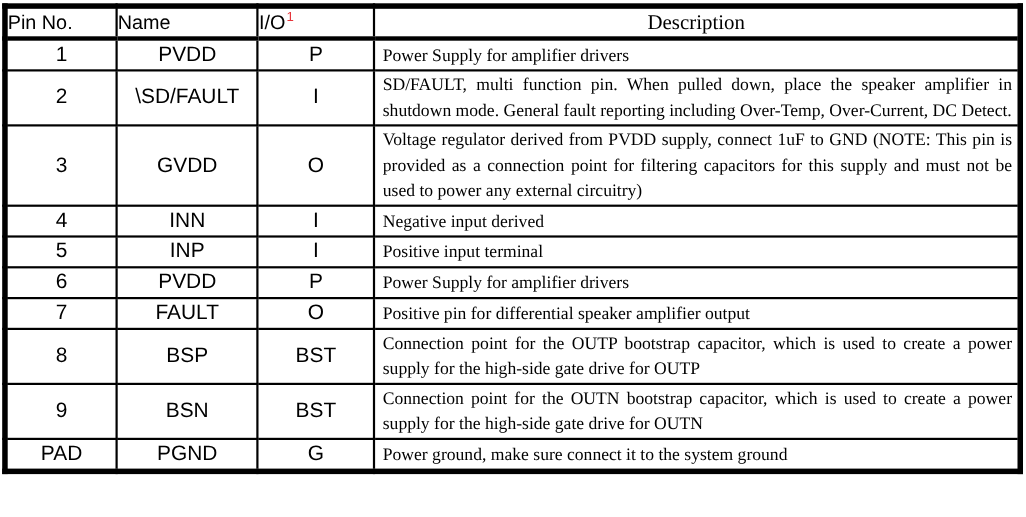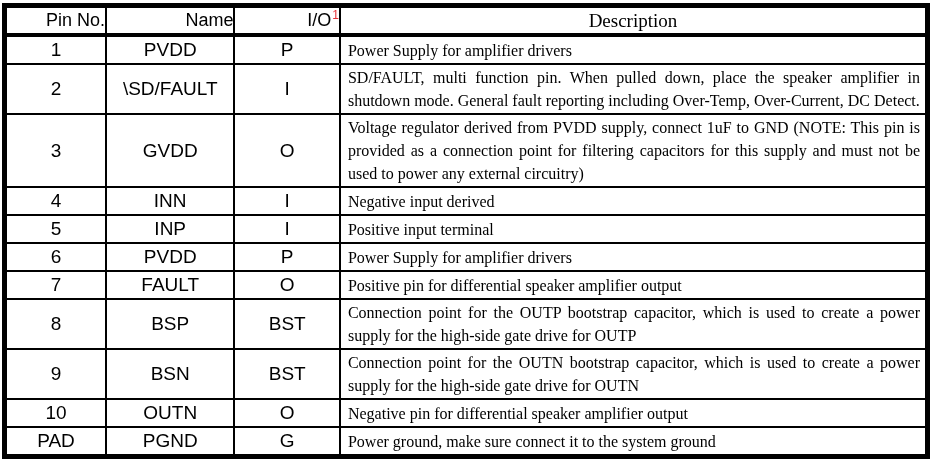--- a/index.html
+++ b/index.html
@@ -42,21 +42,21 @@
 
   .sans {
     font-family: "Liberation Sans", sans-serif;
     font-size: 19px;
     text-align: center;
     line-height: 22px;
   }
   .head-sans {
     font-family: "Liberation Sans", sans-serif;
     font-size: 18px;
-    text-align: right;
+    text-align: left;
   }
   .head-serif {
     font-family: "Liberation Serif", serif;
     font-size: 19px;
     text-align: center;
     margin-left: 43px;
   }
   td.desc {
     font-family: "Liberation Serif", serif;
     font-size: 16px;
@@ -145,26 +145,20 @@
         <td class="sans">BST</td>
         <td class="desc justify">Connection point for the OUTP bootstrap capacitor, which is used to create a power supply for the high-side gate drive for OUTP</td>
       </tr>
       <tr>
         <td class="sans">9</td>
         <td class="sans">BSN</td>
         <td class="sans">BST</td>
         <td class="desc justify">Connection point for the OUTN bootstrap capacitor, which is used to create a power supply for the high-side gate drive for OUTN</td>
       </tr>
       <tr class="single">
-        <td class="sans">10</td>
-        <td class="sans">OUTN</td>
-        <td class="sans">O</td>
-        <td class="desc">Negative pin for differential speaker amplifier output</td>
-      </tr>
-      <tr class="single">
         <td class="sans">PAD</td>
         <td class="sans">PGND</td>
         <td class="sans">G</td>
         <td class="desc">Power ground, make sure connect it to the system ground</td>
       </tr>
     </tbody>
   </table>
 </div>
 
 </body></html>

